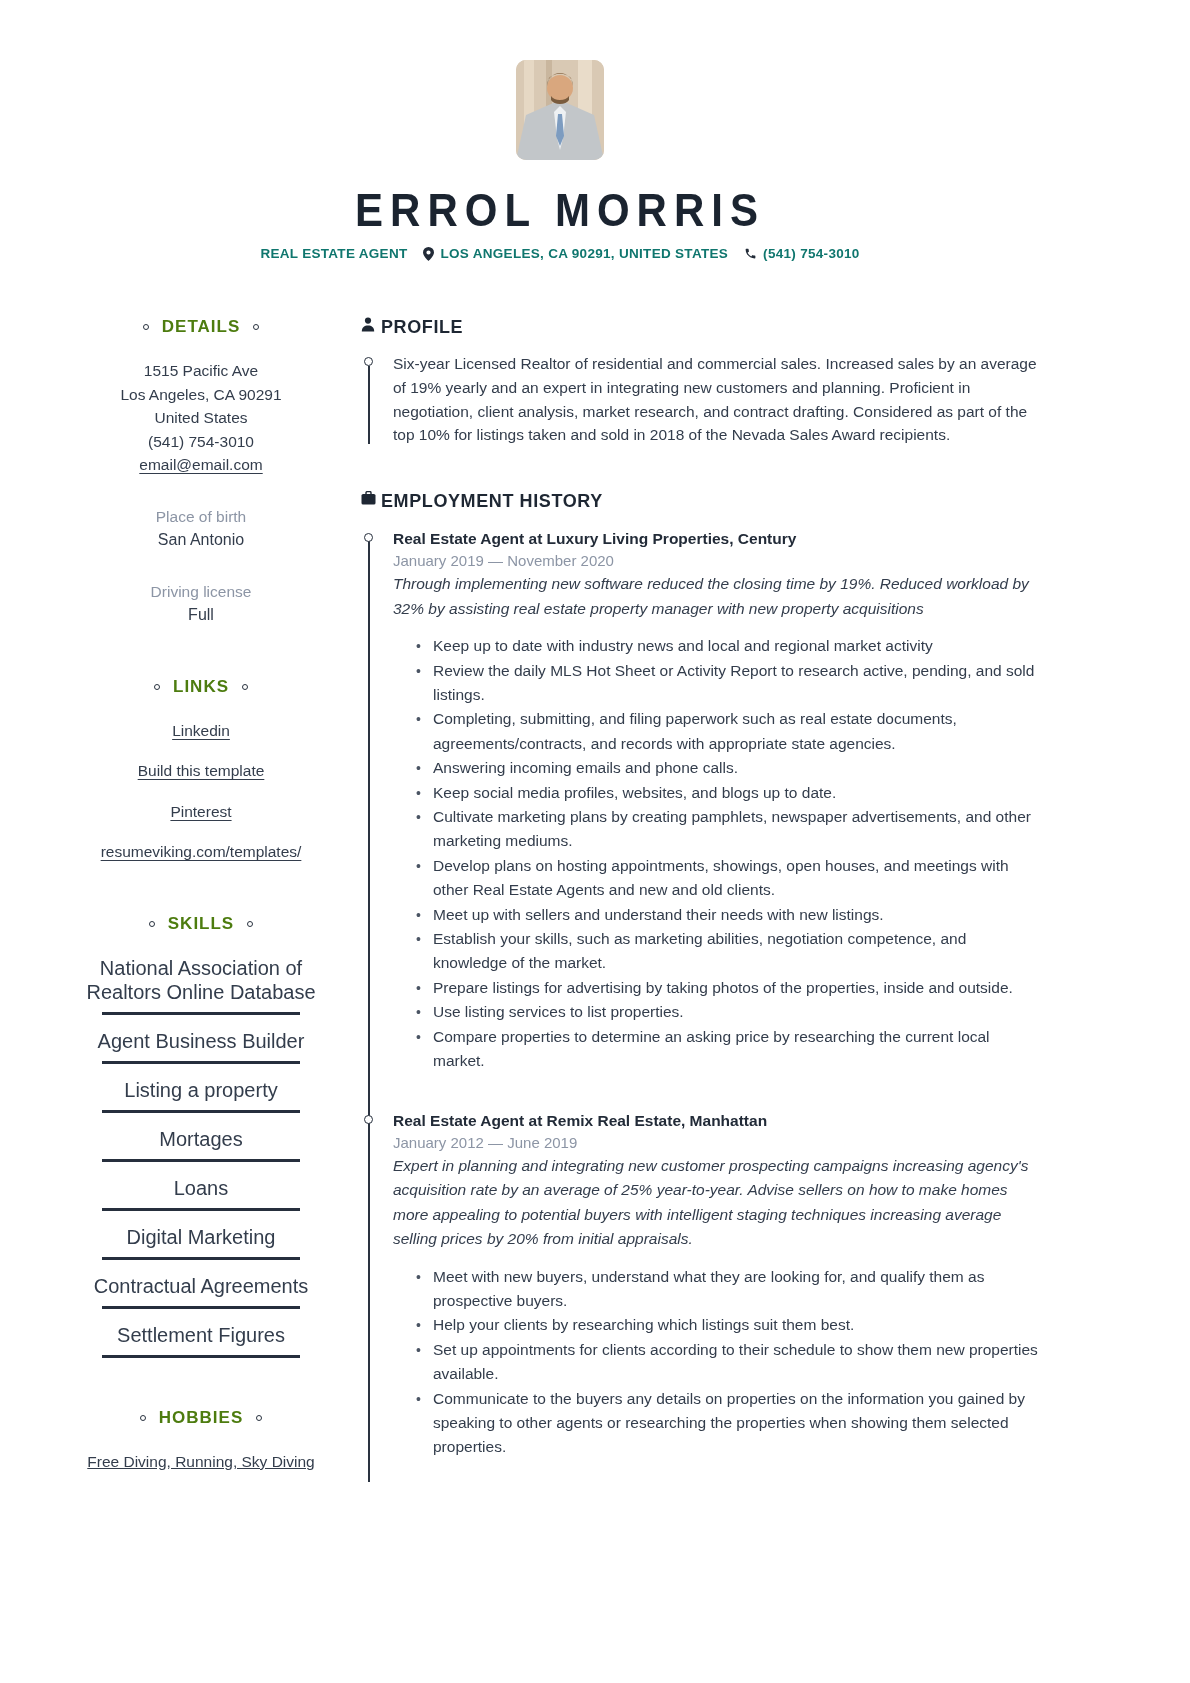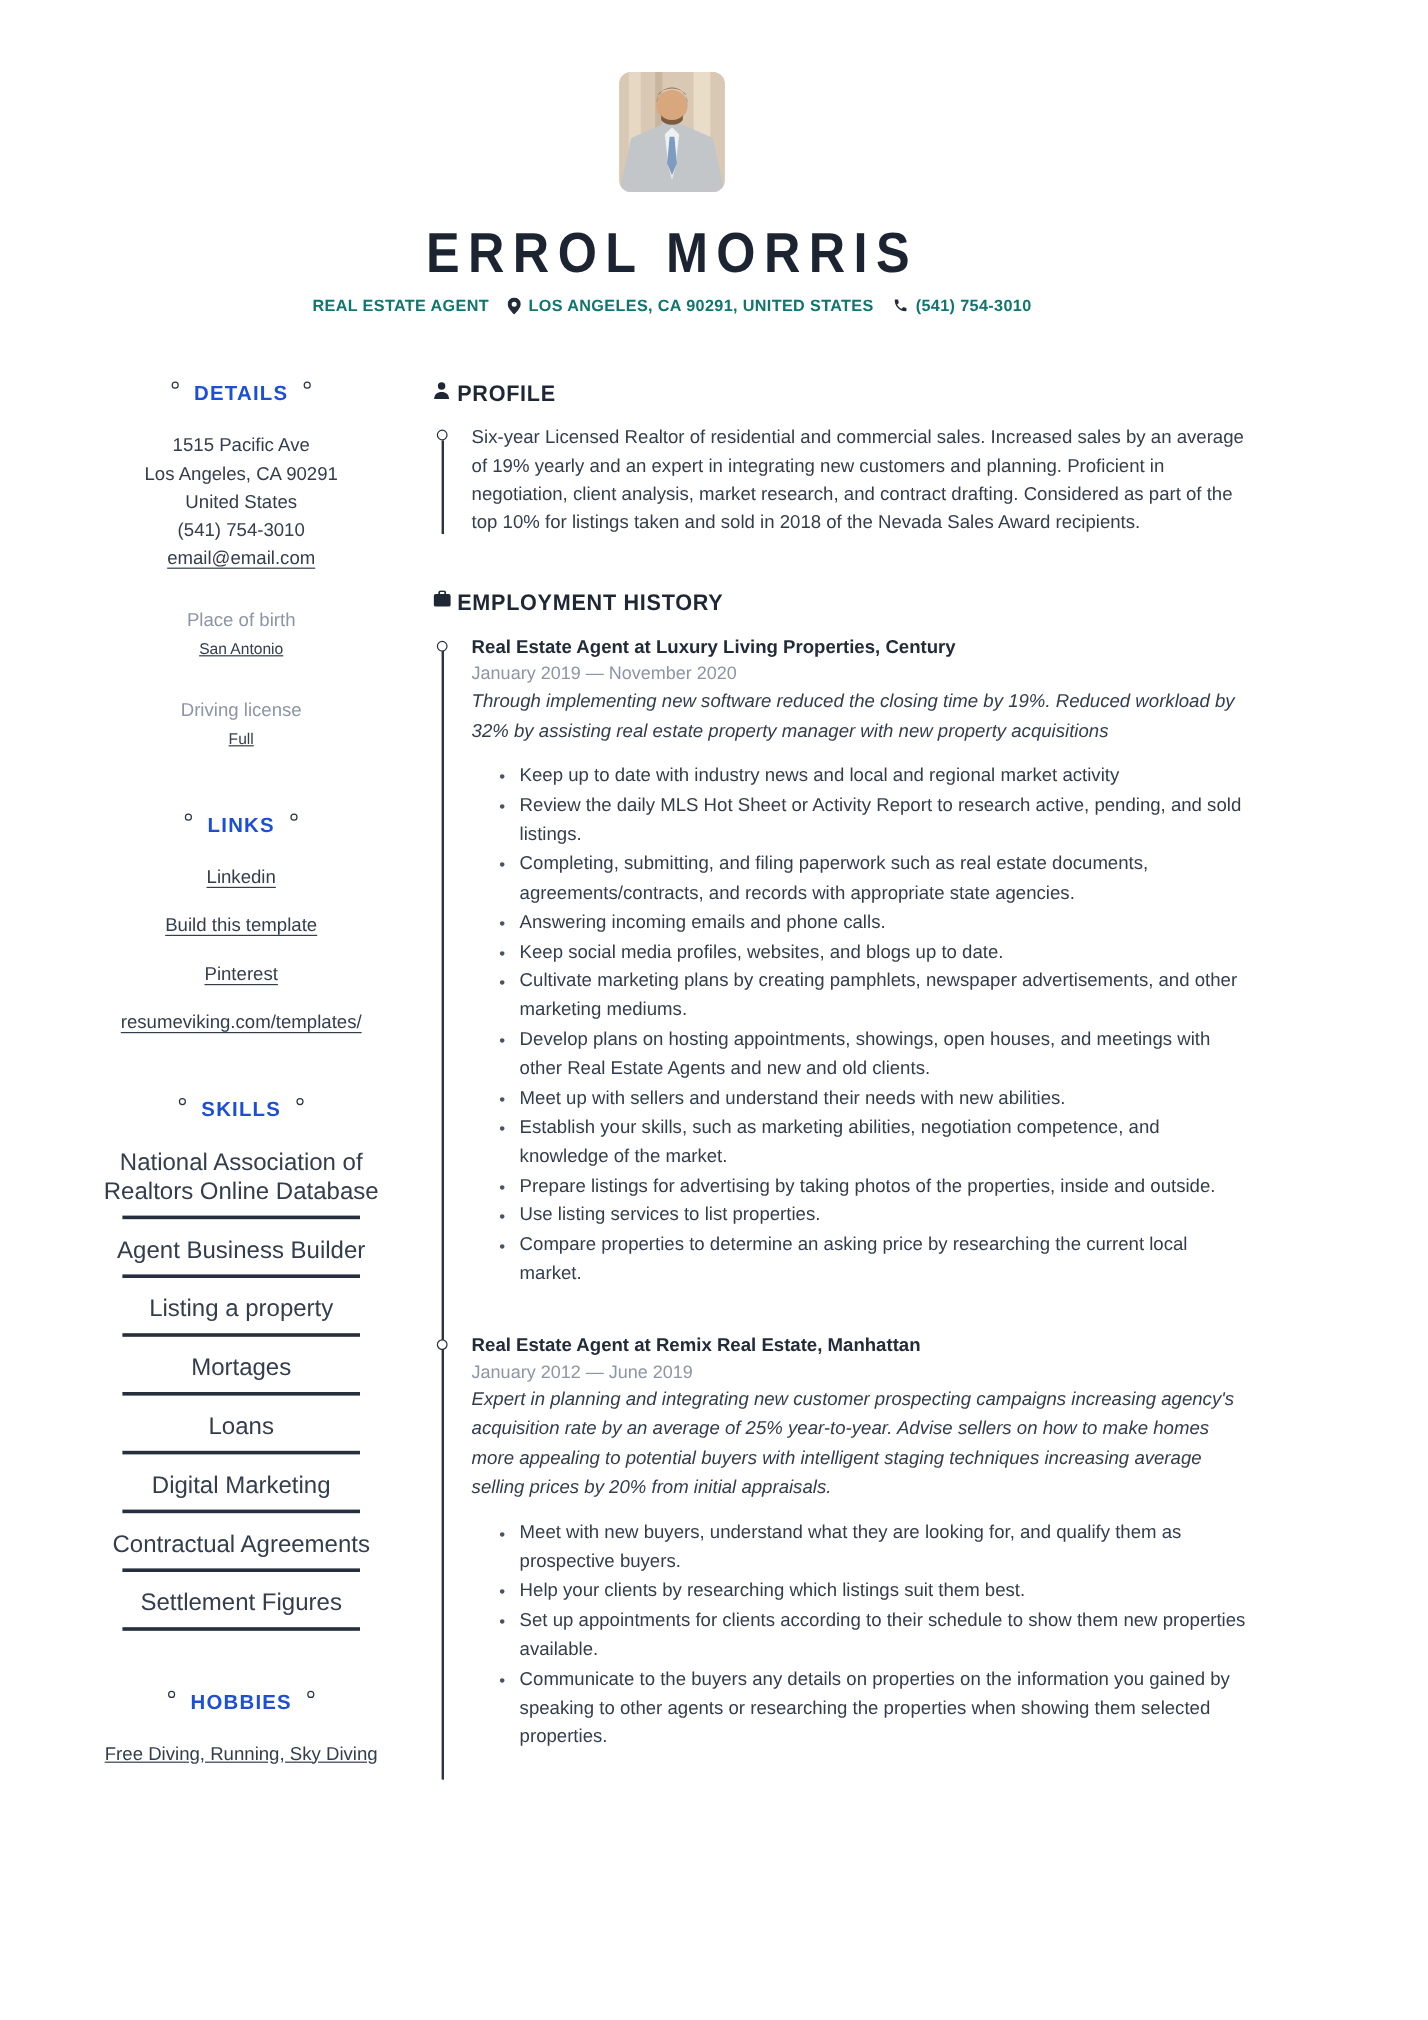--- a/index.html
+++ b/index.html
@@ -24,33 +24,33 @@
     margin-top:12px; display:flex; justify-content:center; align-items:center;
     gap:16px; font-size:13.5px; font-weight:700; color:#0f766e; letter-spacing:.3px;
   }
   .c-item { display:inline-flex; align-items:center; gap:6px; }
   .c-item svg { flex:0 0 auto; }
 
   .columns { display:flex; margin-top:56px; }
   .sidebar { width:242px; flex:0 0 242px; text-align:center; }
   .side-section { margin-bottom:50px; }
   .side-title {
-    display:flex; justify-content:center; gap:13px;
-    font-size:17px; font-weight:700; letter-spacing:1px; color:#1d4ed8;
+    display:flex; align-items:center; justify-content:center; gap:13px;
+    font-size:17px; font-weight:700; letter-spacing:1px; color:#4d7c0f;
     margin-bottom:22px;
   }
   .ring { width:6px; height:6px; border:1.6px solid #2a3340; border-radius:50%; display:inline-block; }
   .side-line { font-size:15.5px; line-height:23.5px; color:#333d4c; }
   a.side-link {
     display:inline-block; font-size:15.5px; line-height:23.5px; color:#333d4c;
     text-decoration:underline; text-underline-offset:3px; cursor:pointer;
   }
   .field { margin-top:28px; }
   .field-label { color:#8c95a5; font-size:15.5px; line-height:23.5px; }
-  .field-value { font-size:13px; line-height:23.5px; color:#333d4c;text-decoration:underline; }
+  .field-value { font-size:16px; line-height:23.5px; color:#333d4c; }
   ul.plain { list-style:none; }
   .links-list li { margin-bottom:17px; }
   .skills-list li { margin-bottom:14px; }
   .skill-label { font-size:20px; line-height:24px; color:#333d4c; display:block; }
   .skill-bar { width:198px; height:3px; background:#262f3d; margin:8px auto 0; }
   .hobbies-text { font-size:15.5px; line-height:23px; color:#333d4c;text-decoration:underline; }
 
   .main { flex:1; padding-left:33px; margin-left:38px; position:relative; }
   .m-heading {
     display:flex; align-items:flex-start; gap:5px; margin-left:-33px;
@@ -258,21 +258,21 @@
         <p class="summary">Through implementing new software reduced the closing time by 19%. Reduced workload by 32% by assisting real estate property manager with new property acquisitions</p>
         <ul>
 
         <li>Keep up to date with industry news and local and regional market activity</li>
             <li>Review the daily MLS Hot Sheet or Activity Report to research active, pending, and sold listings.</li>
             <li>Completing, submitting, and filing paperwork such as real estate documents, agreements/contracts, and records with appropriate state agencies.</li>
             <li>Answering incoming emails and phone calls.</li>
             <li>Keep social media profiles, websites, and blogs up to date.</li>
             <li>Cultivate marketing plans by creating pamphlets, newspaper advertisements, and other marketing mediums.</li>
             <li>Develop plans on hosting appointments, showings, open houses, and meetings with other Real Estate Agents and new and old clients.</li>
-            <li>Meet up with sellers and understand their needs with new abilities.</li>
+            <li>Meet up with sellers and understand their needs with new listings.</li>
             <li>Establish your skills, such as marketing abilities, negotiation competence, and knowledge of the market.</li>
             <li>Prepare listings for advertising by taking photos of the properties, inside and outside.</li>
             <li>Use listing services to list properties.</li>
             <li>Compare properties to determine an asking price by researching the current local market.</li>
           </ul>
       </article>
 
       <article class="entry job">
         <span class="dot"></span>
         <h3>Real Estate Agent at Remix Real Estate, Manhattan</h3>

